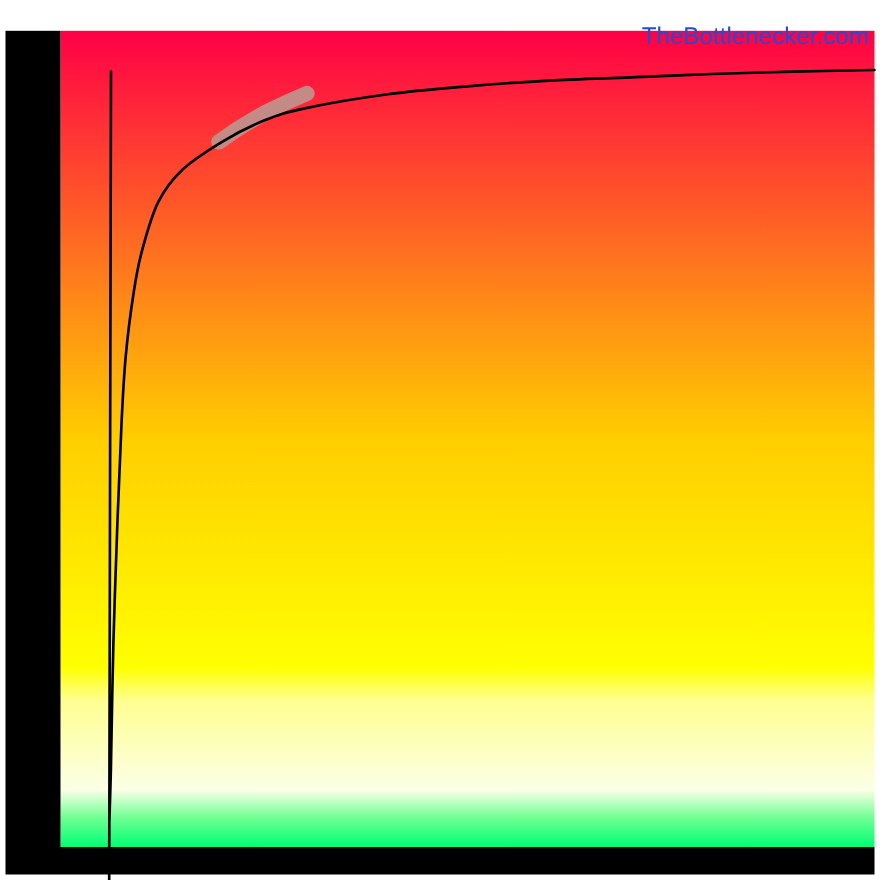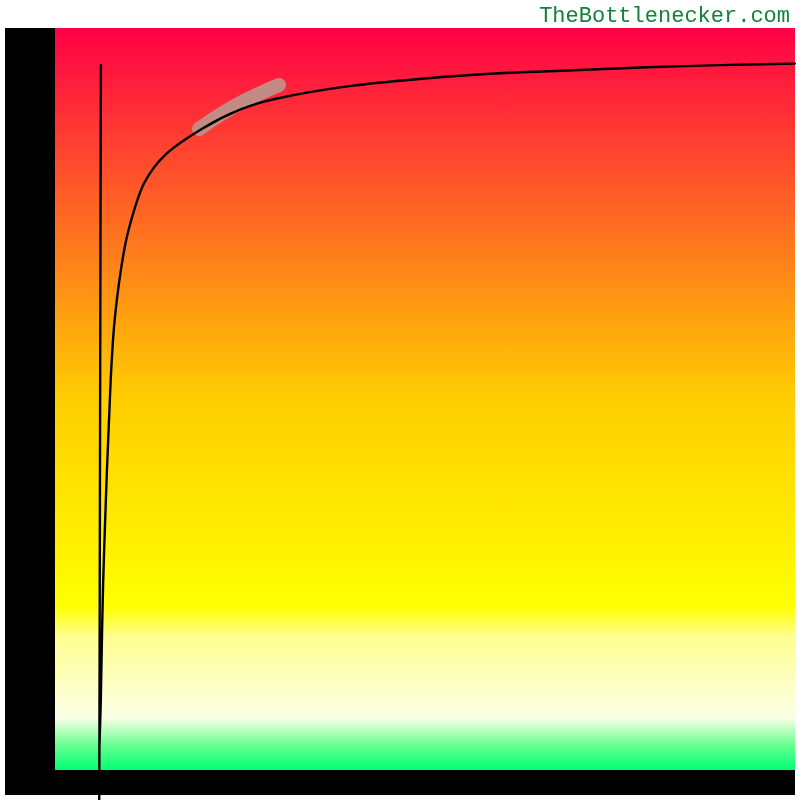--- a/index.html
+++ b/index.html
@@ -11,25 +11,25 @@
     background: #ffffff;
     font-family: Arial, Helvetica, sans-serif;
   }
   .container {
     position: relative;
     width: 800px;
     height: 800px;
   }
   .watermark {
     position: absolute;
-    top: 4px;
+    top: 20px;
     right: 10px;
     font-size: 22px;
-    color: #15803d;
-    font-family: Liberation Mono, monospace;
+    color: #1d4ed8;
+    font-family: Liberation Sans, sans-serif;
     z-index: 10;
   }
   svg {
     display: block;
   }
 </style>
 </head>
 <body>
 
 <div class="container">

